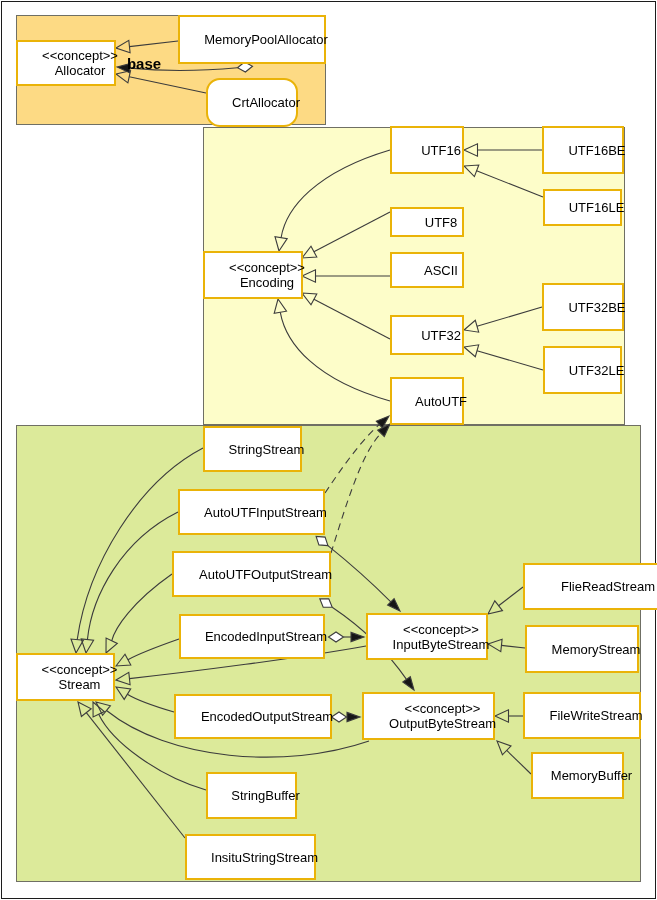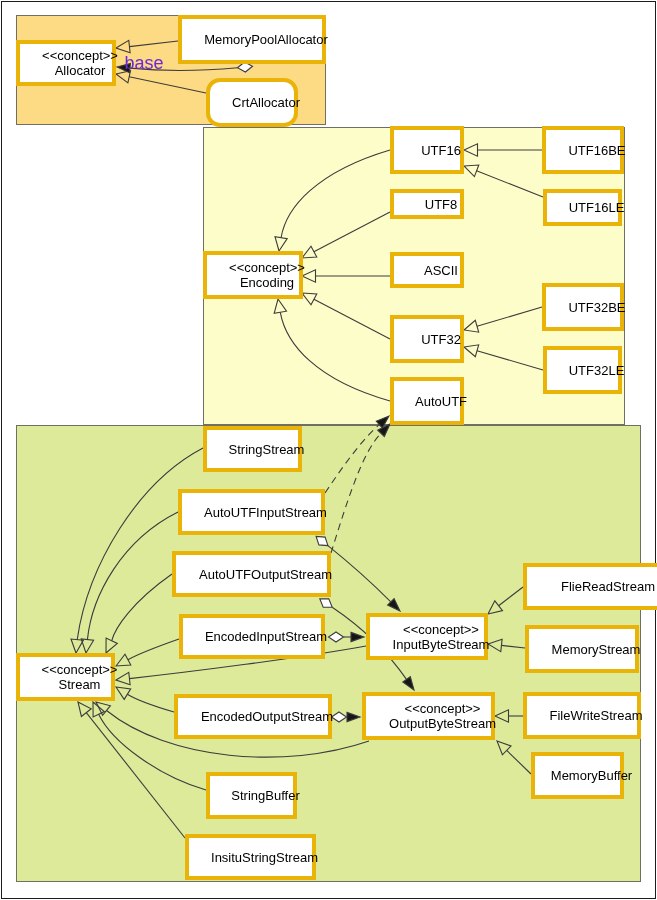--- a/index.html
+++ b/index.html
@@ -21,21 +21,21 @@
     border: 1.5px solid #1c1c1c;
   }
   .group {
     position: absolute;
     border: 1px solid #6f6f64;
     box-sizing: border-box;
   }
   .node {
     position: absolute;
     background: #ffffff;
-    border: 4px solid #eab308;
+    border: 2px solid #eab308;
     box-sizing: border-box;
     display: flex;
     flex-direction: column;
     align-items: center;
     justify-content: center;
     text-align: center;
     font-size: 13px;
     line-height: 15px;
     color: #000000;
     white-space: nowrap;
@@ -47,23 +47,23 @@
     width: 657px;
     height: 900px;
   }
   #edge-wrap svg {
     display: block;
     width: 657px;
     height: 900px;
   }
   .edge-label {
     position: absolute;
-    font-size: 18px;
-    font-weight: normal;
-    color: #6d28d9;
+    font-size: 15px;
+    font-weight: bold;
+    color: #000000;
     transform: translate(-50%, -50%);
     white-space: nowrap;
   }
 </style>
 </head>
 <body>
 
 <div id="canvas">
   <div id="frame"></div>
   <div id="groups">
@@ -153,27 +153,27 @@
       <div class="node" style="left: 206px; top: 78px; width: 92px; height: 49px; border-radius: 14px;">
         <span>CrtAllocator</span>
       </div>
       <div class="node" style="left: 203px; top: 251px; width: 100px; height: 48px;">
         <span>&lt;&lt;concept&gt;&gt;</span>
         <span>Encoding</span>
       </div>
       <div class="node" style="left: 390px; top: 126px; width: 74px; height: 48px; align-items: center;">
         <span>UTF16</span>
       </div>
-      <div class="node" style="left: 390px; top: 189px; width: 74px; height: 30px; justify-content: center;">
+      <div class="node" style="left: 390px; top: 207px; width: 74px; height: 30px; justify-content: center;">
         <span>UTF8</span>
       </div>
       <div class="node" style="left: 390px; top: 252px; width: 74px; height: 36px;">
         <span>ASCII</span>
       </div>
-      <div class="node" style="left: 390px; top: 315px; width: 74px; height: 48px;">
+      <div class="node" style="left: 390px; top: 315px; width: 74px; height: 40px;">
         <span>UTF32</span>
       </div>
       <div class="node" style="left: 390px; top: 377px; width: 74px; height: 48px; justify-content: center;">
         <span>AutoUTF</span>
       </div>
       <div class="node" style="left: 542px; top: 126px; width: 82px; height: 48px;">
         <span>UTF16BE</span>
       </div>
       <div class="node" style="left: 543px; top: 189px; width: 79px; height: 37px;">
         <span>UTF16LE</span>

